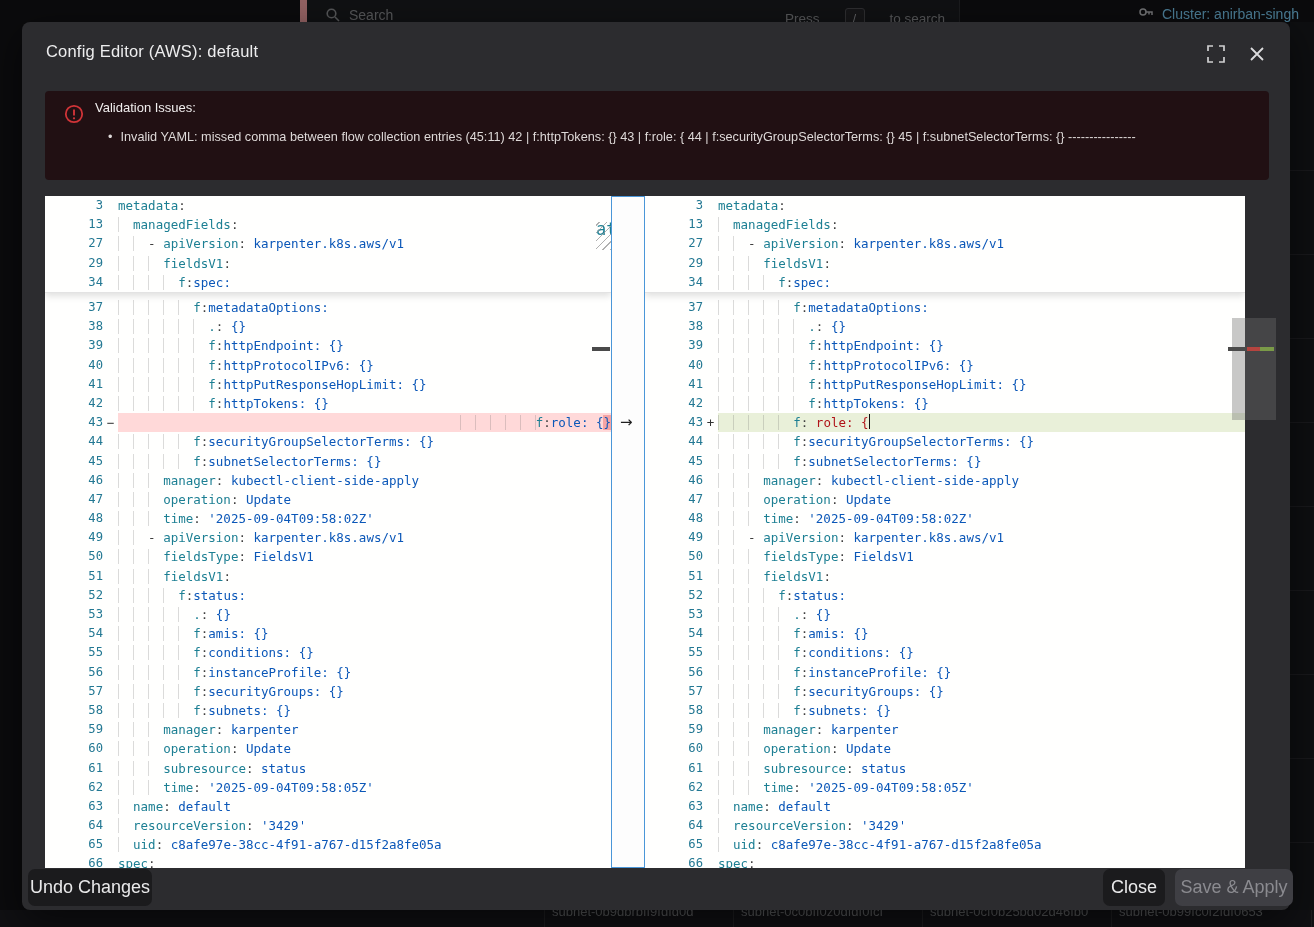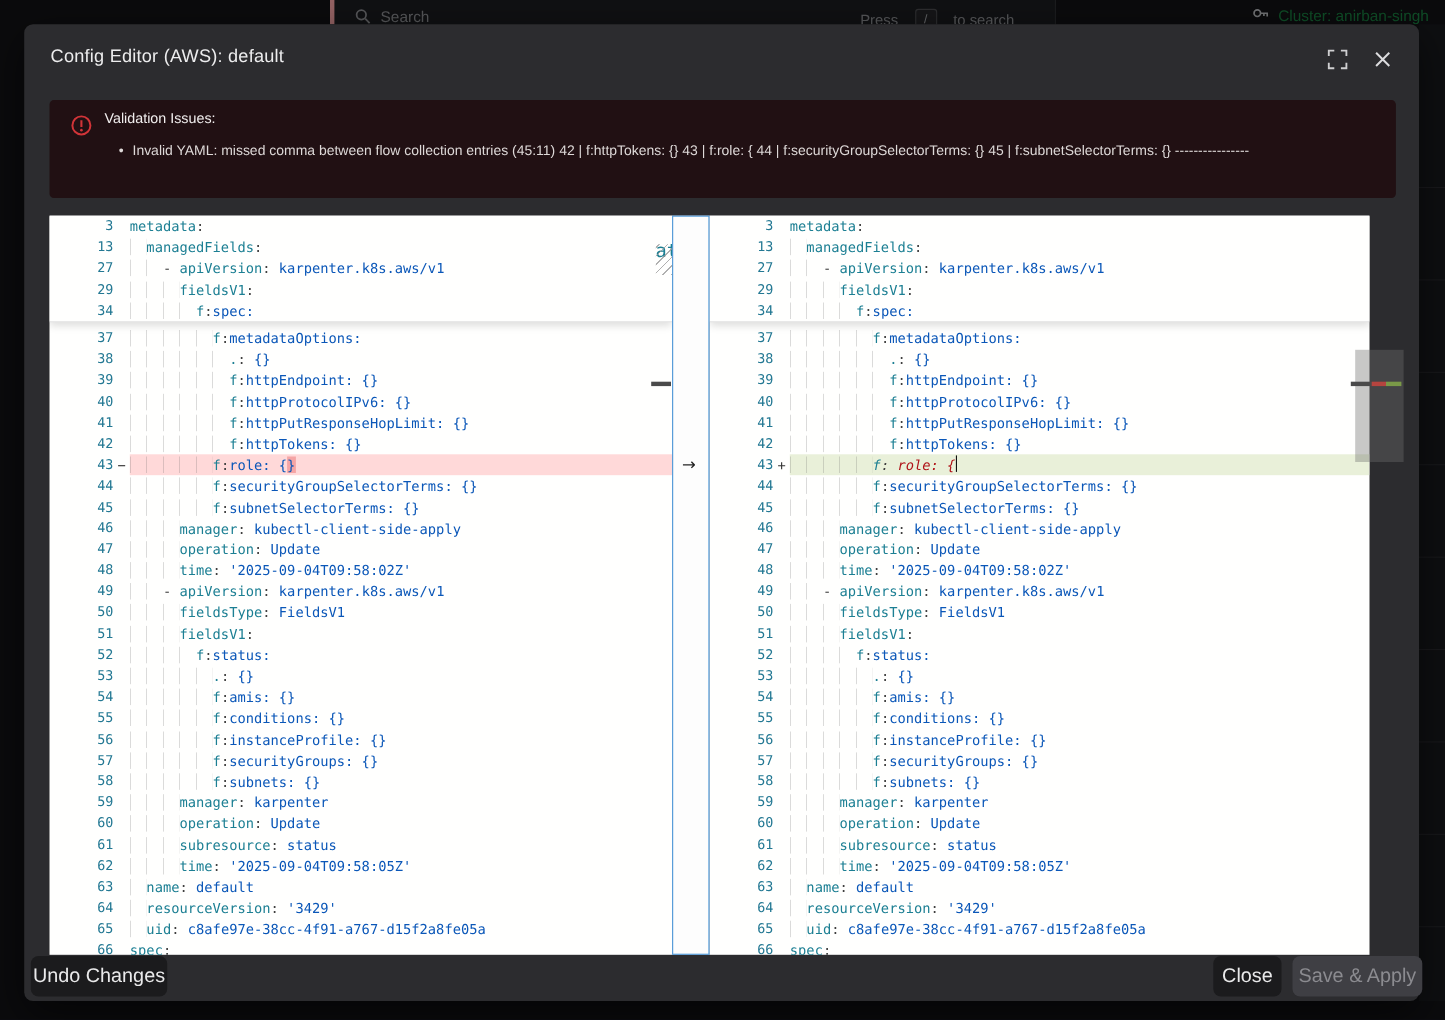--- a/index.html
+++ b/index.html
@@ -8,28 +8,28 @@
     --c-redBrace:#b01318; --c-sash:#4a96d8; --c-error:#d13438;
   }
   *{margin:0;padding:0;box-sizing:border-box;}
   html,body{width:1314px;height:927px;overflow:hidden;background:#0e0e10;
     font-family:"Liberation Sans",sans-serif;}
   #stage{position:relative;width:1314px;height:927px;overflow:hidden;}
 
   
   .bg-topbar{position:absolute;left:0;top:0;width:1314px;height:22px;overflow:hidden;z-index:1;}
   .search-panel{position:absolute;left:300px;top:0;width:660px;height:36px;
-    background:#18191b;border-left:4px solid #fca5a5;border-right:1px solid #2a2b2d;}
+    background:#18191b;border-left:7px solid #fca5a5;border-right:1px solid #2a2b2d;}
   .search-ph{position:absolute;left:42px;top:7px;font-size:14px;color:#8f9193;}
   .search-mag{position:absolute;left:18px;top:7px;}
-  .press-hint{position:absolute;left:478px;top:8px;font-size:13.5px;color:#8f9193;display:flex;align-items:center;gap:15px;}
+  .press-hint{position:absolute;left:478px;top:8px;font-size:13.5px;color:#8f9193;display:flex;align-items:center;gap:25px;}
   .keybox{display:inline-block;width:20px;height:20px;border:1px solid #4a4b4d;border-radius:3px;
     text-align:center;line-height:18px;font-size:11px;color:#a9abad;background:#212224;}
   .cluster-area{position:absolute;left:1138px;top:6px;display:flex;align-items:center;gap:8px;
-    color:#15803d;font-size:14px;white-space:nowrap;}
+    color:#7dd3fc;font-size:14px;white-space:nowrap;}
   .bg-bottom{position:absolute;left:0;top:910px;width:1314px;height:17px;background:#17181a;overflow:hidden;z-index:1;}
   .cellborder{position:absolute;top:0;width:1px;height:17px;background:#2d2e30;}
   .celltext{position:absolute;top:-6px;font-size:13px;color:#8e9092;white-space:nowrap;}
   .bg-right{position:absolute;left:1290px;top:22px;width:24px;height:888px;background:#141517;z-index:1;}
   .rowline{position:absolute;left:0;width:24px;height:1px;background:#26272a;}
   .dim{position:absolute;inset:0;background:rgba(8,8,10,0.42);z-index:5;}
 
   
   .modal{position:absolute;left:22px;top:22px;width:1268px;height:888px;background:#2c2c2f;
     border-radius:8px;z-index:10;box-shadow:0 12px 40px rgba(0,0,0,.55);}
@@ -56,22 +56,22 @@
     font-family:"DejaVu Sans",sans-serif;}
 
   .lines{position:absolute;left:0;top:102px;right:0;}
   .sticky{position:absolute;left:0;top:0;right:0;z-index:8;background:#fffffe;
     box-shadow:0 1px 0 #e3e3e3, 0 4px 7px rgba(0,0,0,.13);}
   .row{display:flex;height:19.2px;line-height:19.2px;
     font-family:"DejaVu Sans Mono",monospace;font-size:12.5px;white-space:pre;}
   .ln{width:58px;text-align:right;color:var(--c-ln);font-size:12.2px;flex:none;}
   .sign{width:15px;text-align:center;color:#333;flex:none;}
   .code{flex:1;}
-  .row.removed .code{background:var(--c-removedBg);}
-  .row.added .code{background:var(--c-addedBg);font-style:italic;}
+  .row.removed .code{background:var(--c-removedBg);text-align:right;}
+  .row.added .code{background:var(--c-addedBg);}
   .ws{background:repeating-linear-gradient(to right,rgba(90,90,90,.22) 0 1px,transparent 1px 15px);}
   .key{color:var(--c-key);}
   .val{color:var(--c-val);}
   .colon,.dash{color:var(--c-punct);}
   .charx{background:var(--c-removedChar);}
   .val-red{color:var(--c-redBrace);}
   .cursor{display:inline-block;width:0;height:15px;border-left:1.7px solid #111;vertical-align:-2px;}
 
   .strip-overlay{position:absolute;left:551px;top:0;width:15px;height:60px;z-index:9;overflow:hidden;}
   .strip-overlay .frag{position:absolute;left:0;top:23px;color:var(--c-key);
@@ -110,20 +110,31 @@
     </div>
     <div class="cluster-area">
       <svg width="16" height="16" viewBox="0 0 16 16">
         <circle cx="5" cy="6" r="3" fill="none" stroke="#bdbfc1" stroke-width="1.5"></circle>
         <path d="M8 6h6v3M11 6v2.5" fill="none" stroke="#bdbfc1" stroke-width="1.5"></path>
       </svg>
       <span>Cluster: anirban-singh</span>
     </div>
   </div>
 
+  <div class="bg-bottom" id="bottom-cells">
+      <div class="cellborder" style="left: 544px;"></div>
+      <div class="celltext" style="left: 552px;">subnet-0b9dbrbff9fdfd0d</div>
+      <div class="cellborder" style="left: 733px;"></div>
+      <div class="celltext" style="left: 741px;">subnet-0c0bff0z0dfdf0fcf</div>
+      <div class="cellborder" style="left: 922px;"></div>
+      <div class="celltext" style="left: 930px;">subnet-0cf0b25bd02d46fb0</div>
+      <div class="cellborder" style="left: 1111px;"></div>
+      <div class="celltext" style="left: 1119px;">subnet-0b99fc0f2fdf0653</div>
+      <div class="cellborder" style="left: 1311px;"></div>
+    </div>
   <div class="bg-right" id="right-strip">
       <div class="rowline" style="top: 148px;"></div>
       <div class="rowline" style="top: 232px;"></div>
       <div class="rowline" style="top: 316px;"></div>
       <div class="rowline" style="top: 400px;"></div>
       <div class="rowline" style="top: 484px;"></div>
       <div class="rowline" style="top: 568px;"></div>
       <div class="rowline" style="top: 652px;"></div>
       <div class="rowline" style="top: 736px;"></div>
       <div class="rowline" style="top: 820px;"></div>

